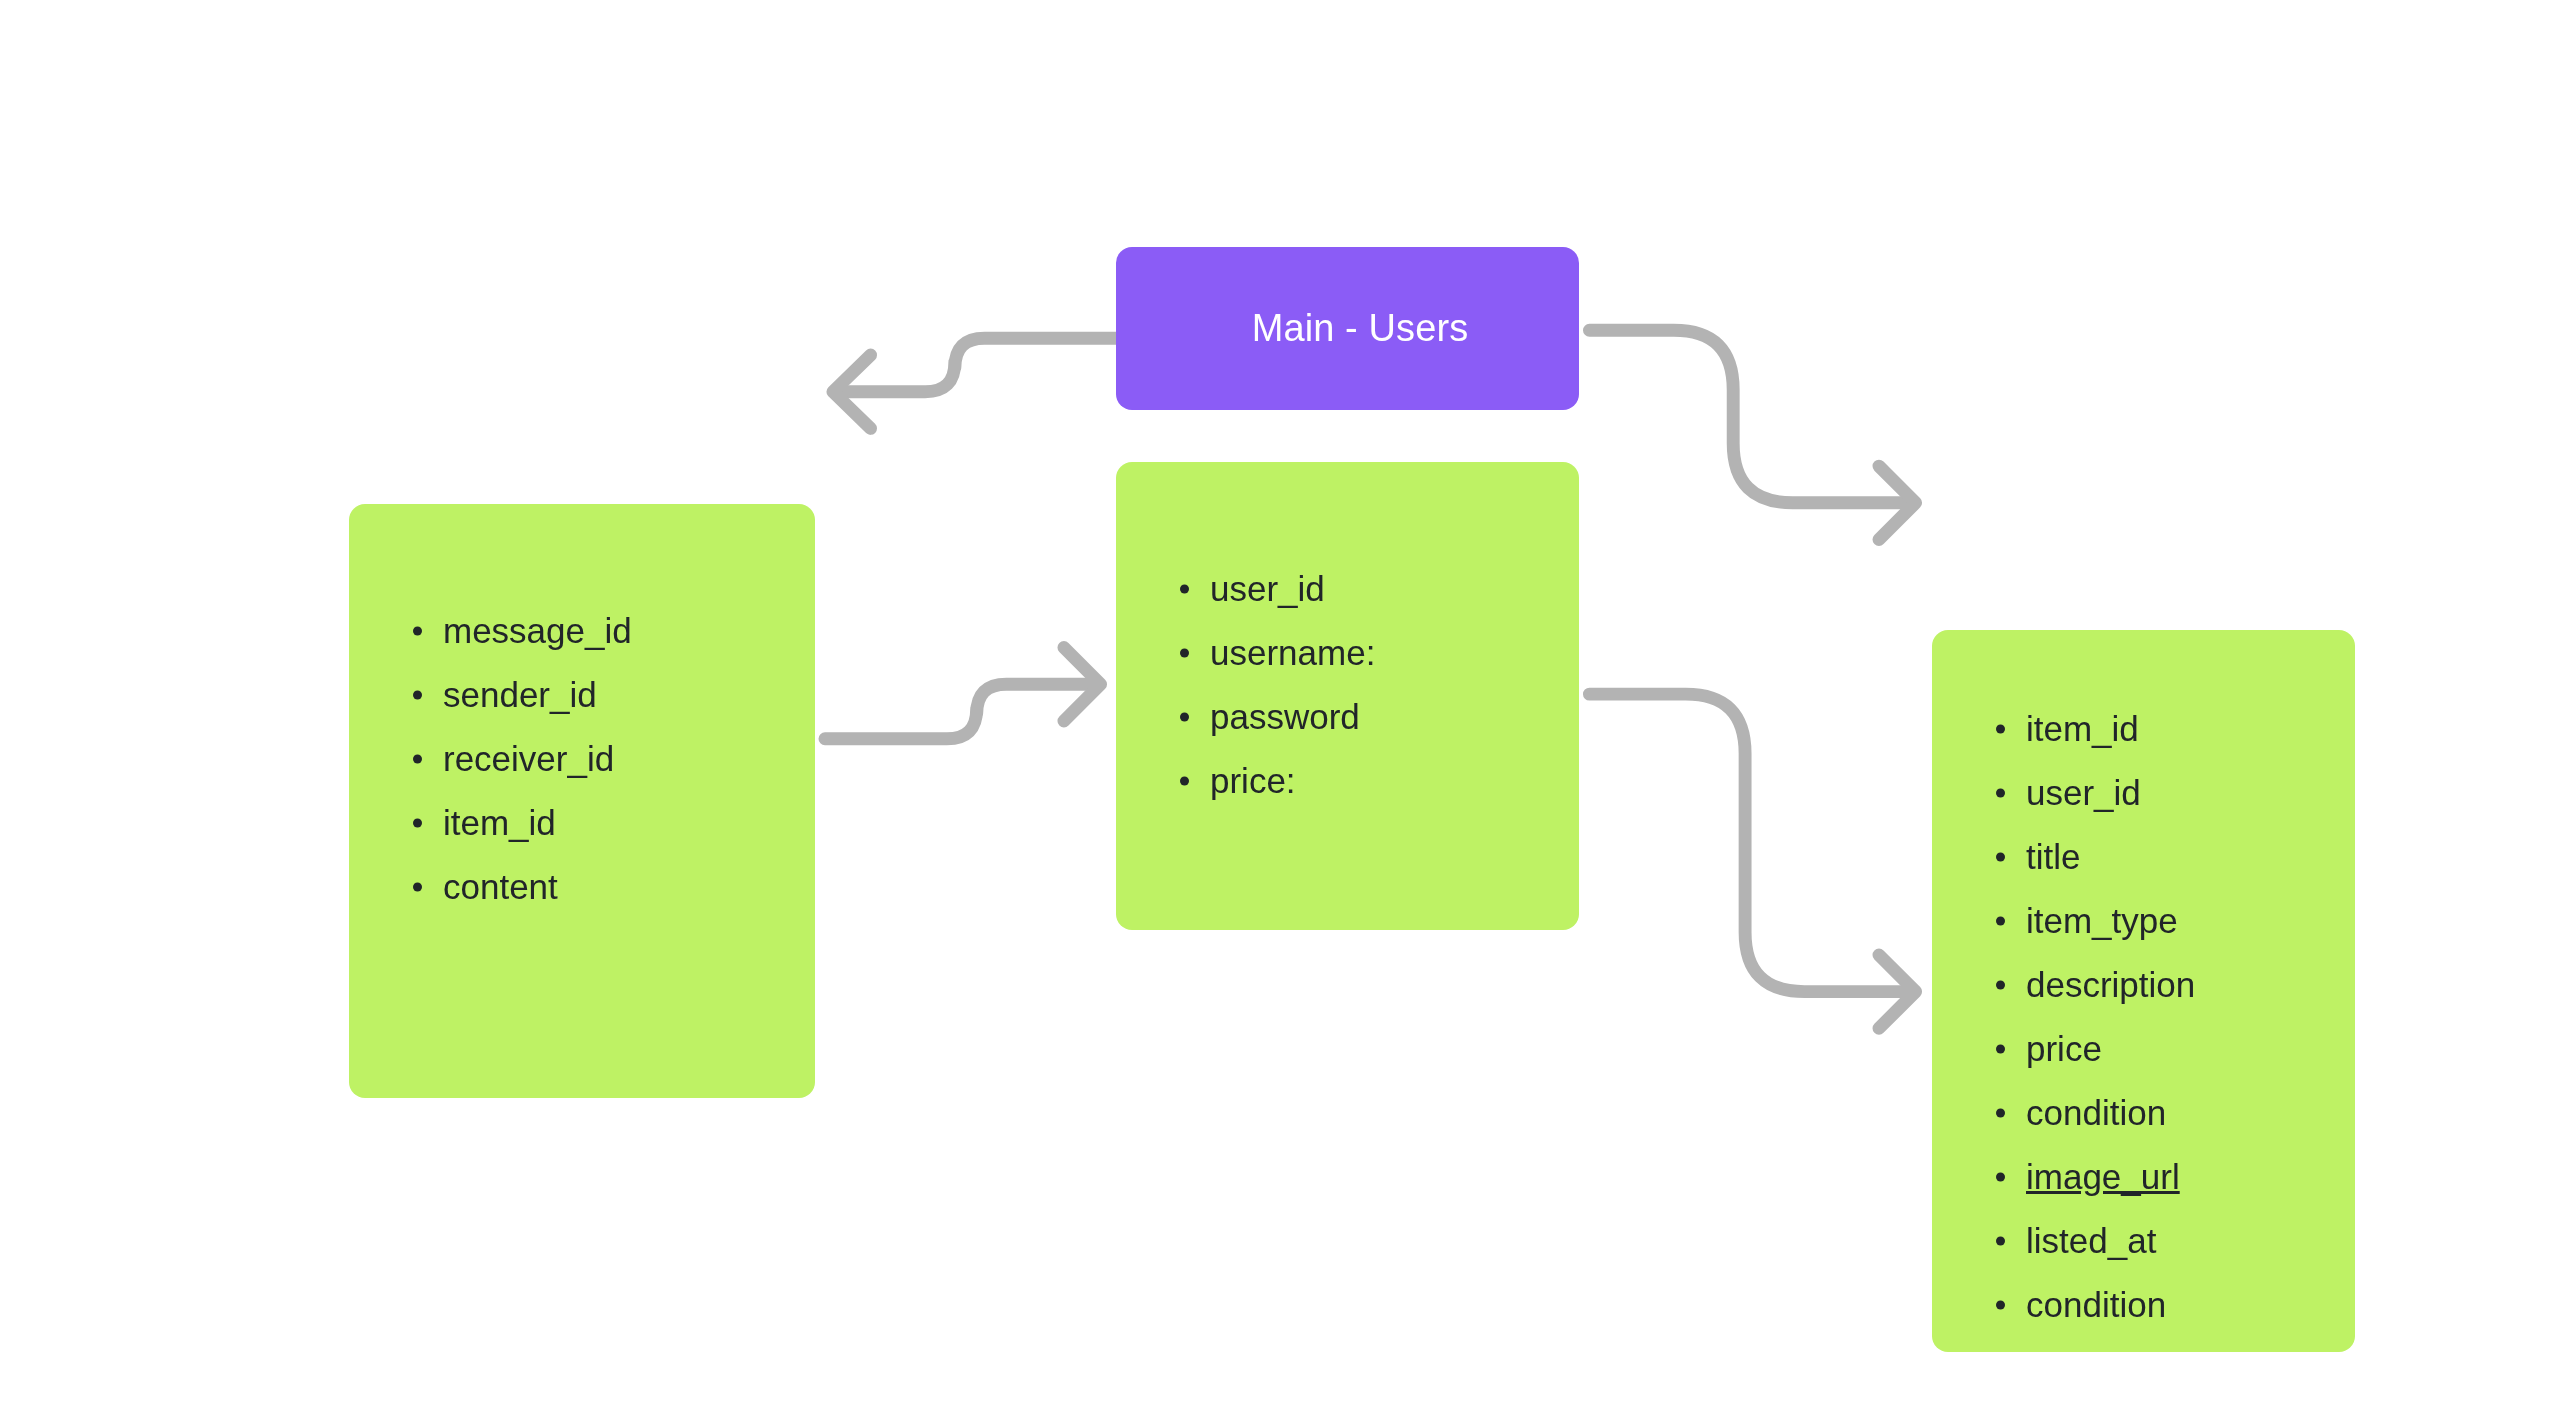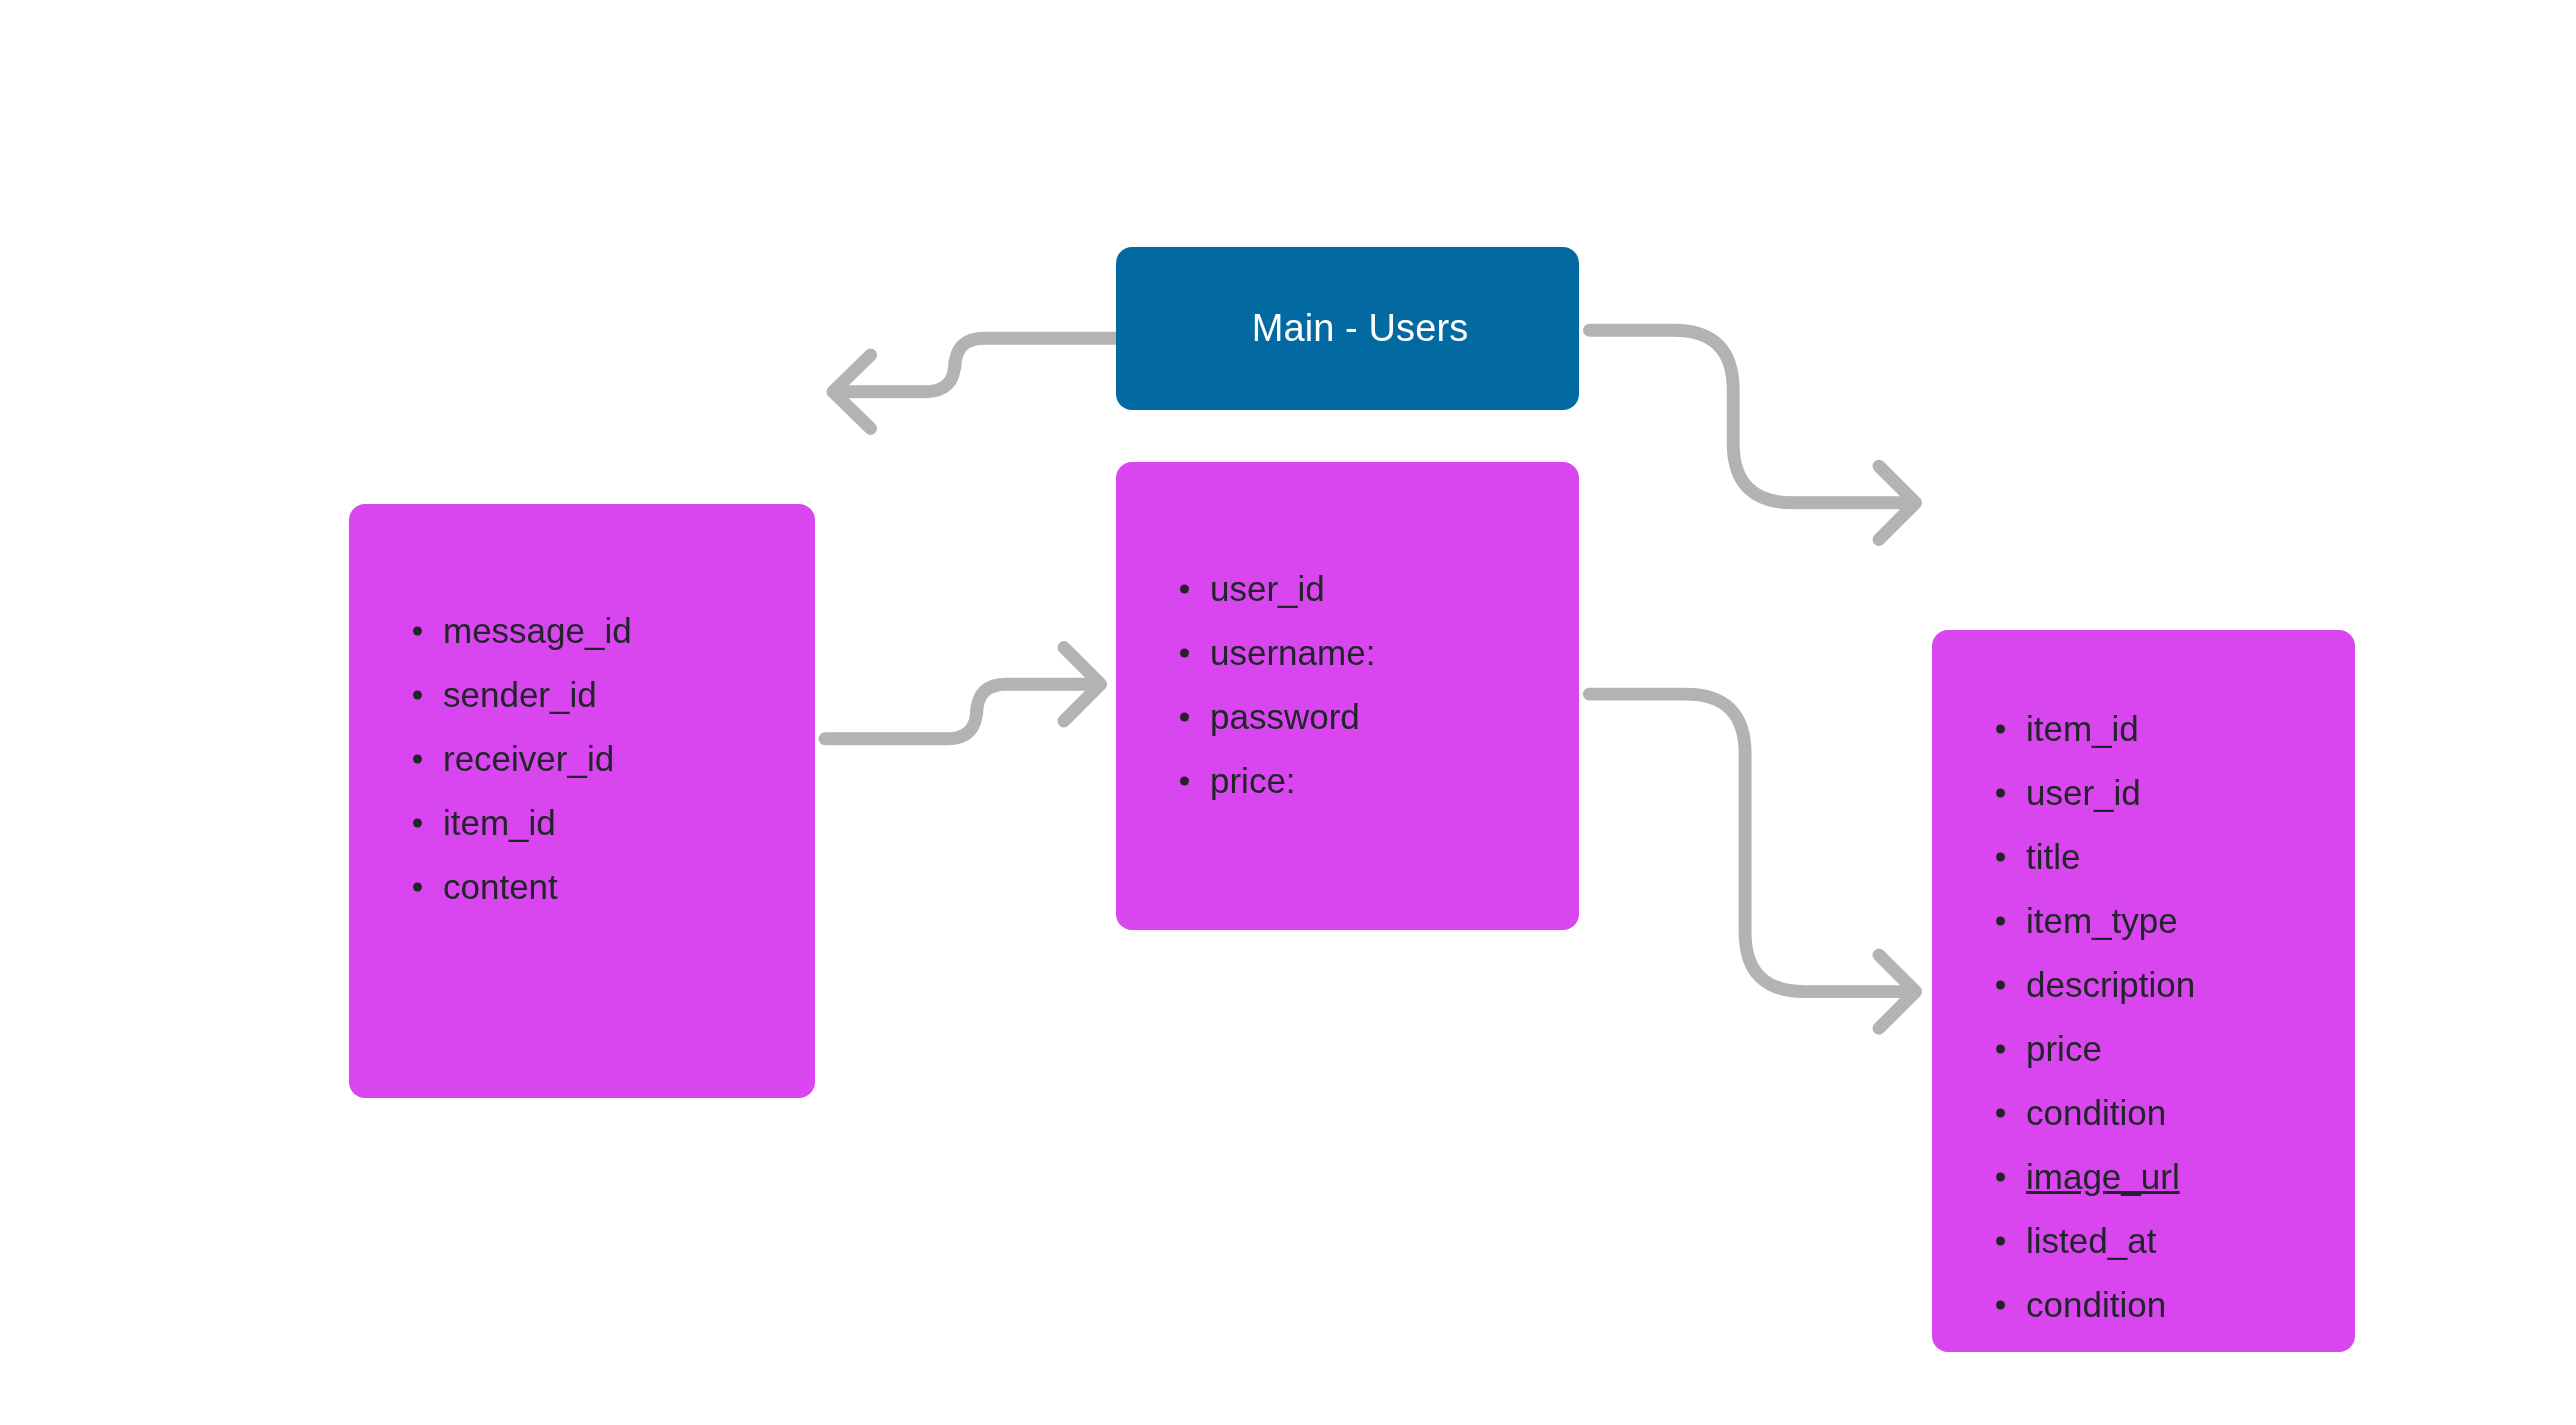--- a/index.html
+++ b/index.html
@@ -17,28 +17,28 @@
     height: 1426px;
     background: #ffffff;
     overflow: hidden;
   }
   .card {
     position: absolute;
     box-sizing: border-box;
     border-radius: 16px;
   }
   .card.header {
-    background: #0369a1;
+    background: #8b5cf6;
     display: flex;
     align-items: center;
     justify-content: center;
     padding-left: 25px;
   }
   .card.fields {
-    background: #d946ef;
+    background: #bef264;
   }
   .header-title {
     color: #ffffff;
     font-size: 38px;
     font-weight: 400;
     line-height: 1.2;
     letter-spacing: 0.1px;
     text-align: center;
     white-space: nowrap;
   }

